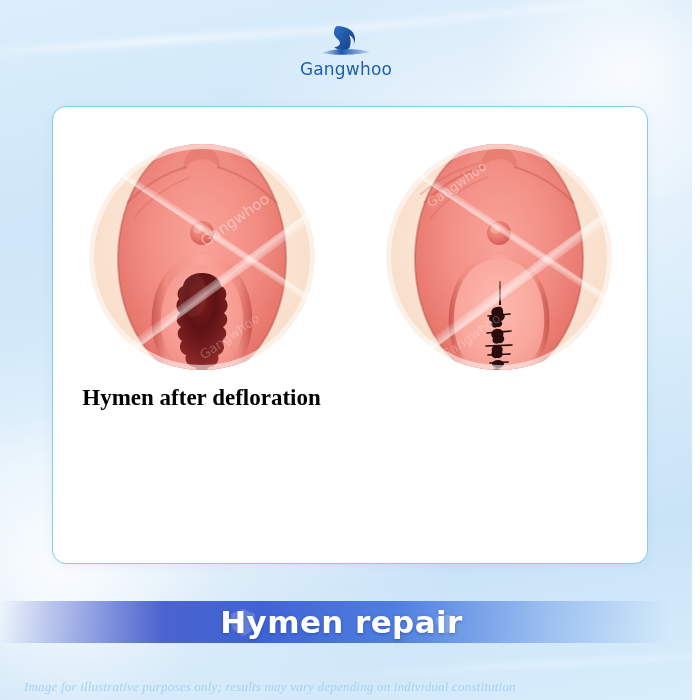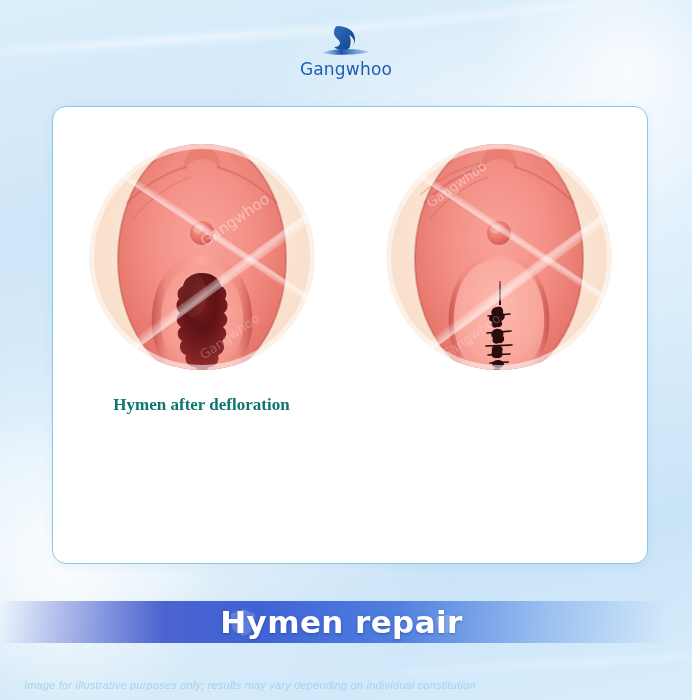--- a/index.html
+++ b/index.html
@@ -72,25 +72,25 @@
   }
   .figure { width: 250px; display: flex; flex-direction: column; align-items: center; }
 
   .illus-wrap {
     position: relative;
     width: 230px; height: 248px;
   }
   .illus-wrap svg { display: block; width: 230px; height: 248px; }
 
   .caption {
-    margin-top: 14px;
+    margin-top: 4px;
     font-family: "Liberation Serif", serif;
     font-weight: bold;
-    font-size: 17px;
-    color: #0f766e;
+    font-size: 23px;
+    color: #000000;
     white-space: nowrap;
   }
 
   
   .wm {
     position: absolute;
     color: rgba(255,255,255,0.40);
     font-size: 15px;
     font-family: "DejaVu Sans", sans-serif;
     transform: rotate(-35deg);
@@ -123,23 +123,23 @@
   .banner-icon {
     position: absolute; opacity: .18;
     pointer-events: none;
   }
   .banner-icon.bi1 { left: 228px; top: 6px; }
   .banner-icon.bi2 { left: 432px; top: 8px; }
 
   
   #disclaimer {
     position: absolute; left: 24px; top: 679px;
-    font-size: 11px;
+    font-size: 13px;
     font-style: italic;
-    font-family: Liberation Sans, sans-serif;
+    font-family: Liberation Serif, serif;
     color: rgba(150,200,235,0.72);
     letter-spacing: .2px;
     white-space: nowrap;
   }
 </style>
 </head>
 <body>
 
 <div id="page">
 

